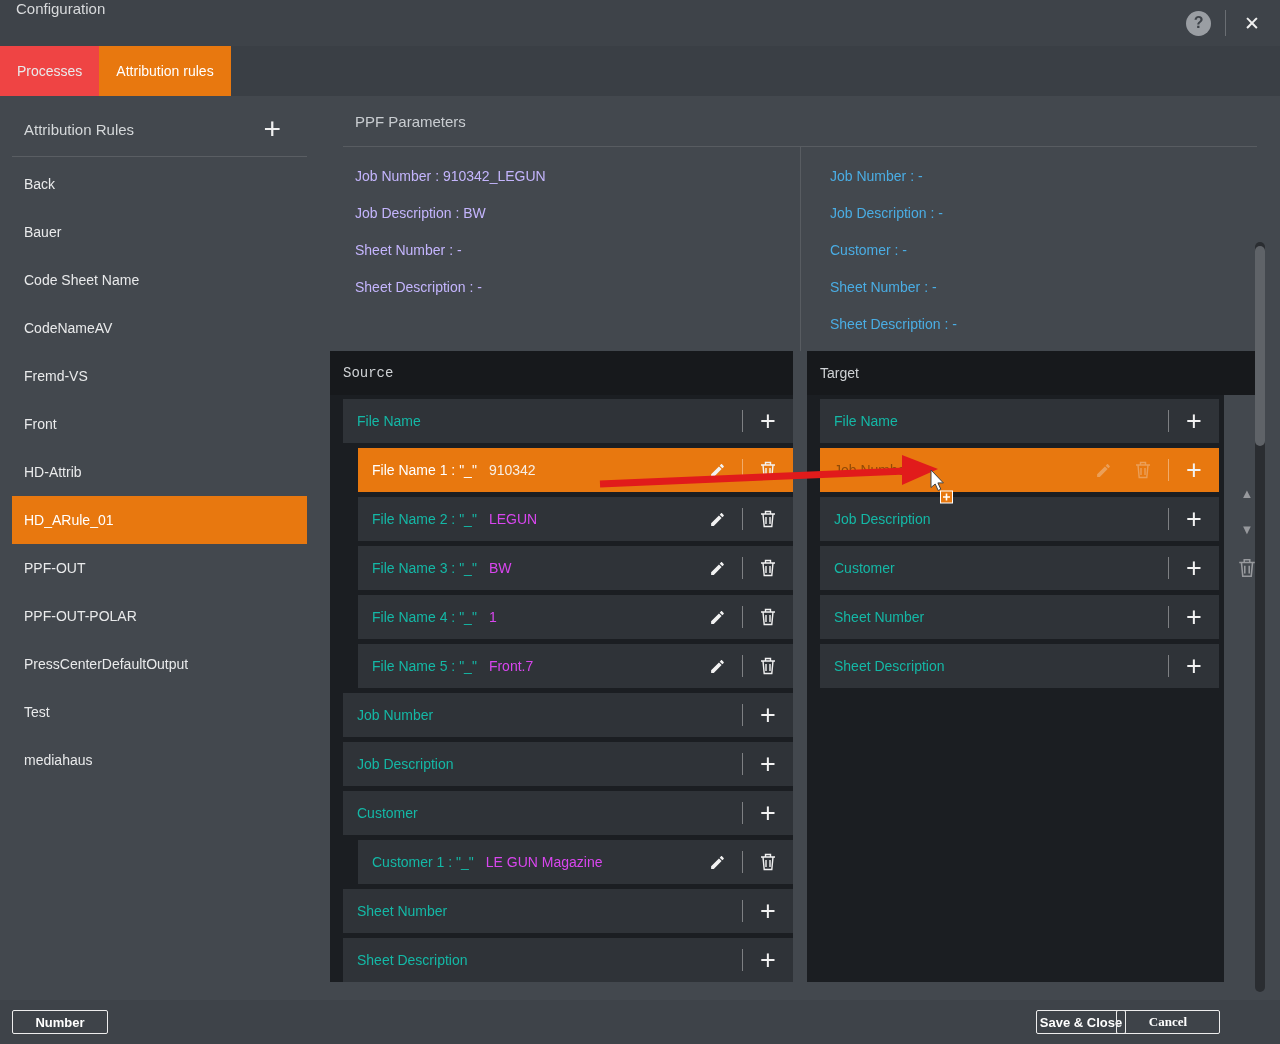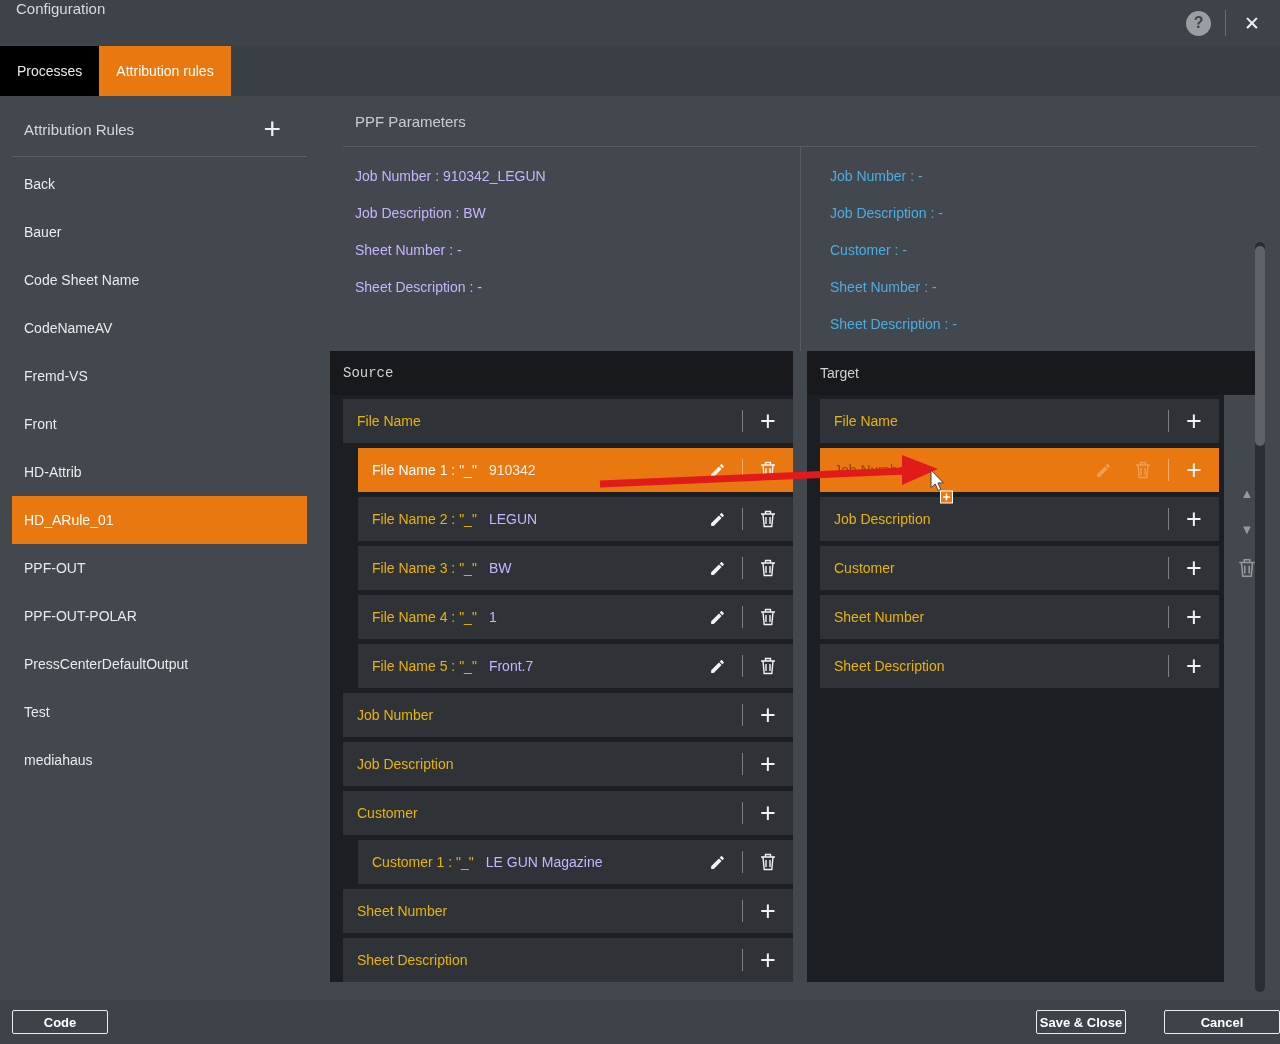--- a/index.html
+++ b/index.html
@@ -27,21 +27,21 @@
   .tb-sep { width: 1px; height: 26px; background: #6A6E73; }
   .close-btn { color: #F2F2F2; font-size: 19px; padding: 0 4px; cursor: pointer; }
 
   
   .tabs {
     position: absolute; left: 0; top: 46px; width: 1280px; height: 50px;
     background: #3A3F45; display: flex;
   }
   .tab {
     height: 50px; display: flex; align-items: center; padding: 0 17px;
-    font-size: 14px; color: #E8EAEB; cursor: pointer; background: #000000;
+    font-size: 14px; color: #E8EAEB; cursor: pointer; background: #ef4444;
   }
   .tab.active { background: #E8780F; color: #FFFFFF; }
 
   
   .sidebar { position: absolute; left: 0; top: 96px; width: 317px; height: 904px; background: #43484E; }
   .side-head { display: flex; align-items: center; padding: 22px 20px 16px 24px; }
   .side-head-label { color: #D5D8DA; font-size: 15px; flex: 1; }
   .side-plus { color: #F0F0F0; font-size: 30px; font-weight: 200; line-height: 22px; margin-right: 16px; cursor: pointer; }
   .side-divider { height: 1px; background: #5A5E63; margin: 0 10px 0 12px; }
   .side-items { margin-top: 3px; }
@@ -77,23 +77,23 @@
   .rows { position: absolute; top: 303px; }
   .source-rows { left: 26px; width: 450px; }
   .target-rows { left: 503px; width: 399px; }
 
   .row {
     height: 44px; margin-bottom: 5px; background: #2F3338;
     display: flex; align-items: center; padding: 0 12px 0 14px;
   }
   .row.val { margin-left: 15px; }
   .row.hl, .row.drop { background: #E8780F; }
-  .row-label { font-size: 14px; color: #eab308; white-space: nowrap; }
+  .row-label { font-size: 14px; color: #14b8a6; white-space: nowrap; }
   .row.hl .row-label { color: #FFFFFF; }
-  .row-value { font-size: 14px; color: #c4b5fd; margin-left: 12px; white-space: nowrap; }
+  .row-value { font-size: 14px; color: #d946ef; margin-left: 12px; white-space: nowrap; }
   .row.hl .row-value { color: #F7EFE6; }
   .row-spacer { flex: 1; }
   .vsep { width: 1px; height: 22px; background: rgba(255,255,255,0.38); margin: 0 12px; flex: none; }
   .plus-btn {
     font-size: 27px; font-weight: 200; color: #F2F2F2; width: 26px;
     text-align: center; line-height: 26px; cursor: pointer; flex: none;
   }
   .icon-btn { width: 26px; display: flex; justify-content: center; color: #F2F2F2; cursor: pointer; flex: none; }
   .row.drop .row-label { color: rgba(72,36,0,0.55); }
   .dim { opacity: 0.32; }
@@ -116,21 +116,21 @@
   .footer { position: absolute; left: 0; top: 1000px; width: 1280px; height: 44px; background: #3E4349; }
   .btn {
     position: absolute; top: 10px; height: 24px;
     border: 1px solid #EDEDED; border-radius: 2px;
     color: #FFFFFF; font-weight: bold; font-size: 13px;
     background: transparent; display: flex; align-items: center; justify-content: center;
     cursor: pointer; font-family: "Liberation Sans", sans-serif;
   }
   .btn-apply { left: 12px; width: 96px; }
   .btn-save { left: 1036px; width: 90px; }
-  .btn-cancel { left: 1164px; width: 116px; }
+  .btn-cancel { left: 1116px; width: 104px; font-family: Liberation Serif, serif; }
 
   
   .overlay { position: absolute; left: 0; top: 0; width: 1280px; height: 1044px; pointer-events: none; z-index: 50; }
 </style>
 </head>
 <body>
 
 <div class="titlebar">
   <span class="window-title">Configuration</span>
   <div class="titlebar-right">
@@ -405,21 +405,21 @@
           <path d="M1 4h14M5.5 4V1.5h5V4M3 4l1.2 12.5h7.6L13 4M6 7v7M10 7v7" fill="none" stroke="#97999D" stroke-width="1.4"></path>
         </svg></span>
   </div>
 
   <div class="scrollbar">
     <div class="scroll-thumb"></div>
   </div>
 </div>
 
 <div class="footer">
-  <div class="btn btn-apply">Code</div>
+  <div class="btn btn-apply">Number</div>
   <div class="btn btn-save">Save &amp; Close</div>
   <div class="btn btn-cancel">Cancel</div>
 </div>
 
 <svg class="overlay">
   <g>
     <line x1="600" y1="484" x2="906" y2="471" stroke="#E11B1B" stroke-width="7"></line>
     <polygon points="902,455 902,485 938,469" fill="#E11B1B"></polygon>
   </g>
   <g transform="translate(931,470)">

